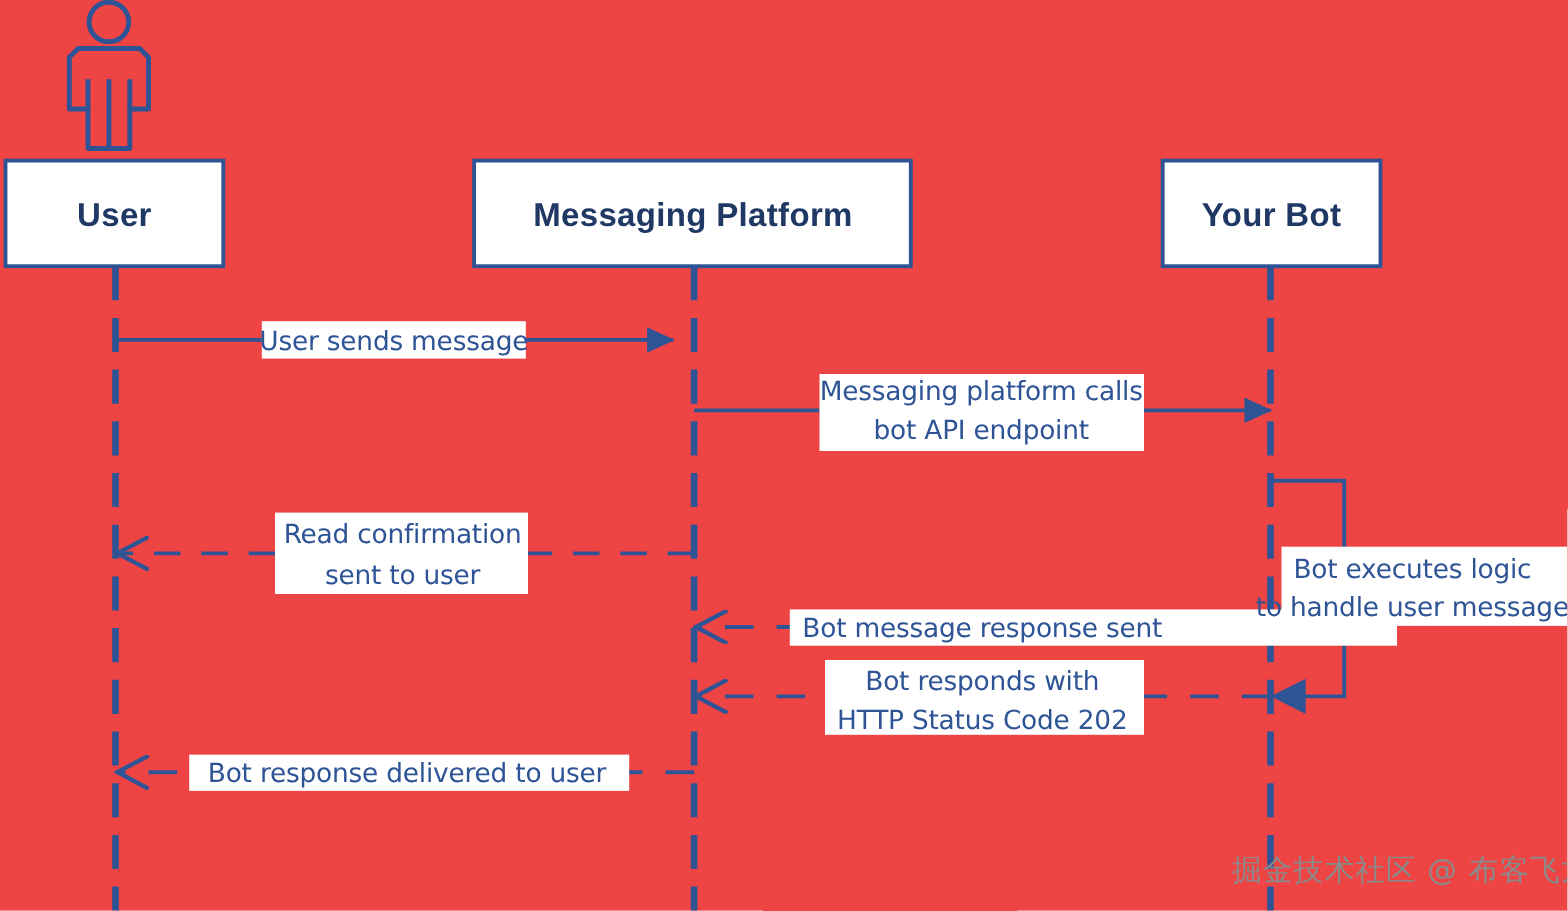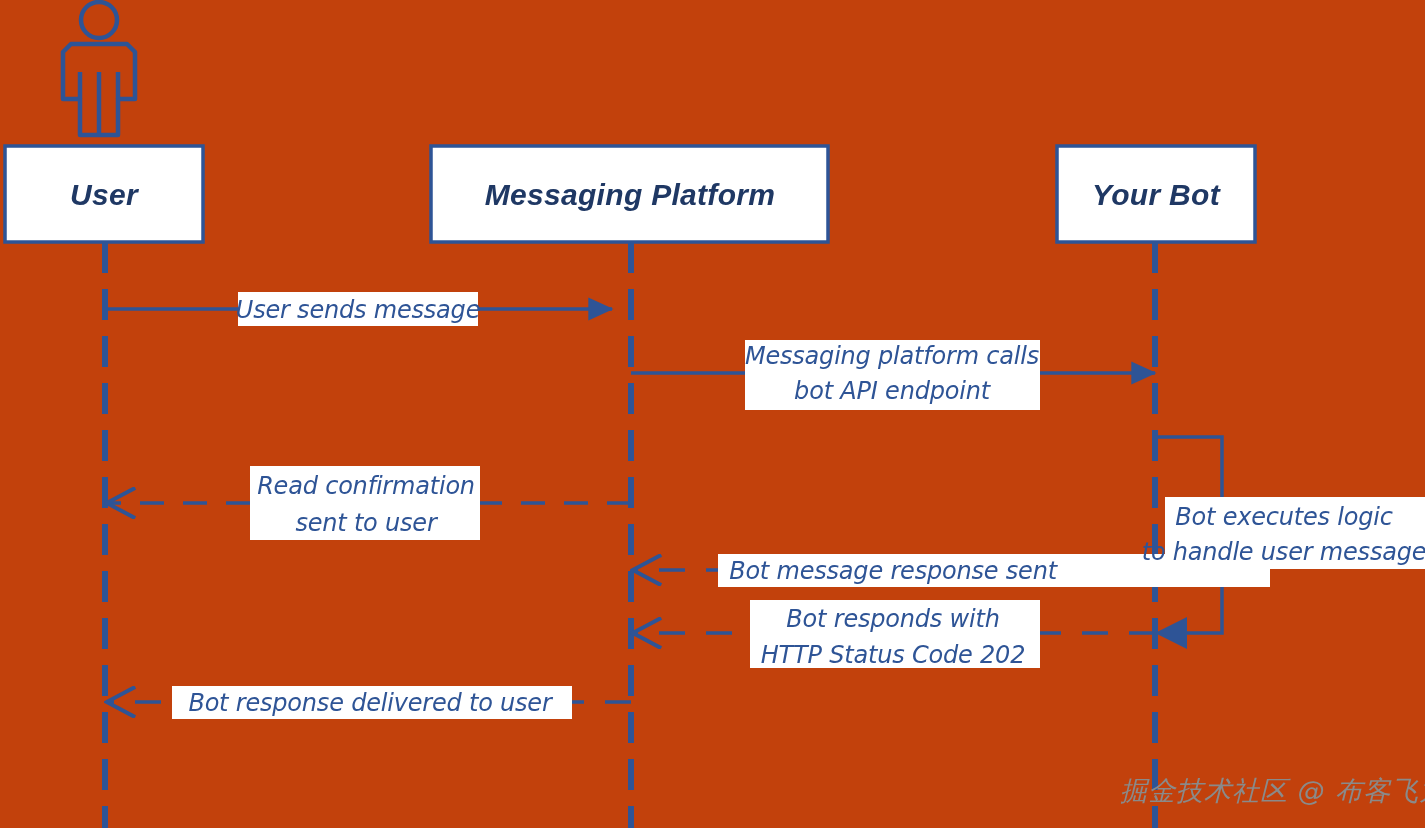--- a/index.html
+++ b/index.html
@@ -8,23 +8,22 @@
     padding: 0;
     background: #ffffff;
   }
   body {
     font-family: "Liberation Sans", sans-serif;
   }
   #diagram-root {
     position: relative;
     width: 1425px;
     height: 828px;
-    background: #c2410c;
+    background: #ef4444;
     overflow: hidden;
-    font-style: italic;
   }
   #diagram-svg {
     position: absolute;
     top: 0;
     left: 0;
     width: 1425px;
     height: 828px;
     display: block;
   }
   .lifeline-title {

